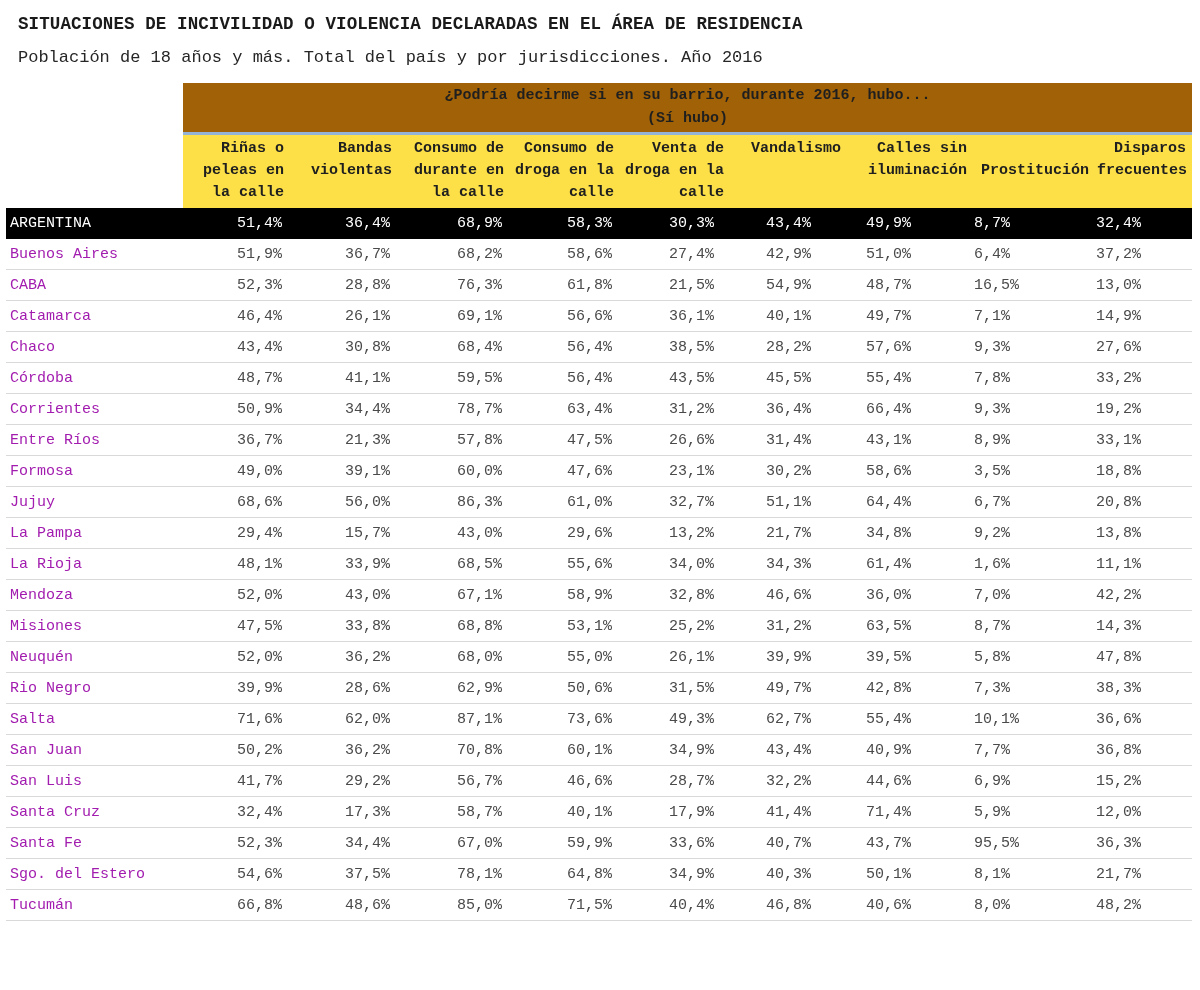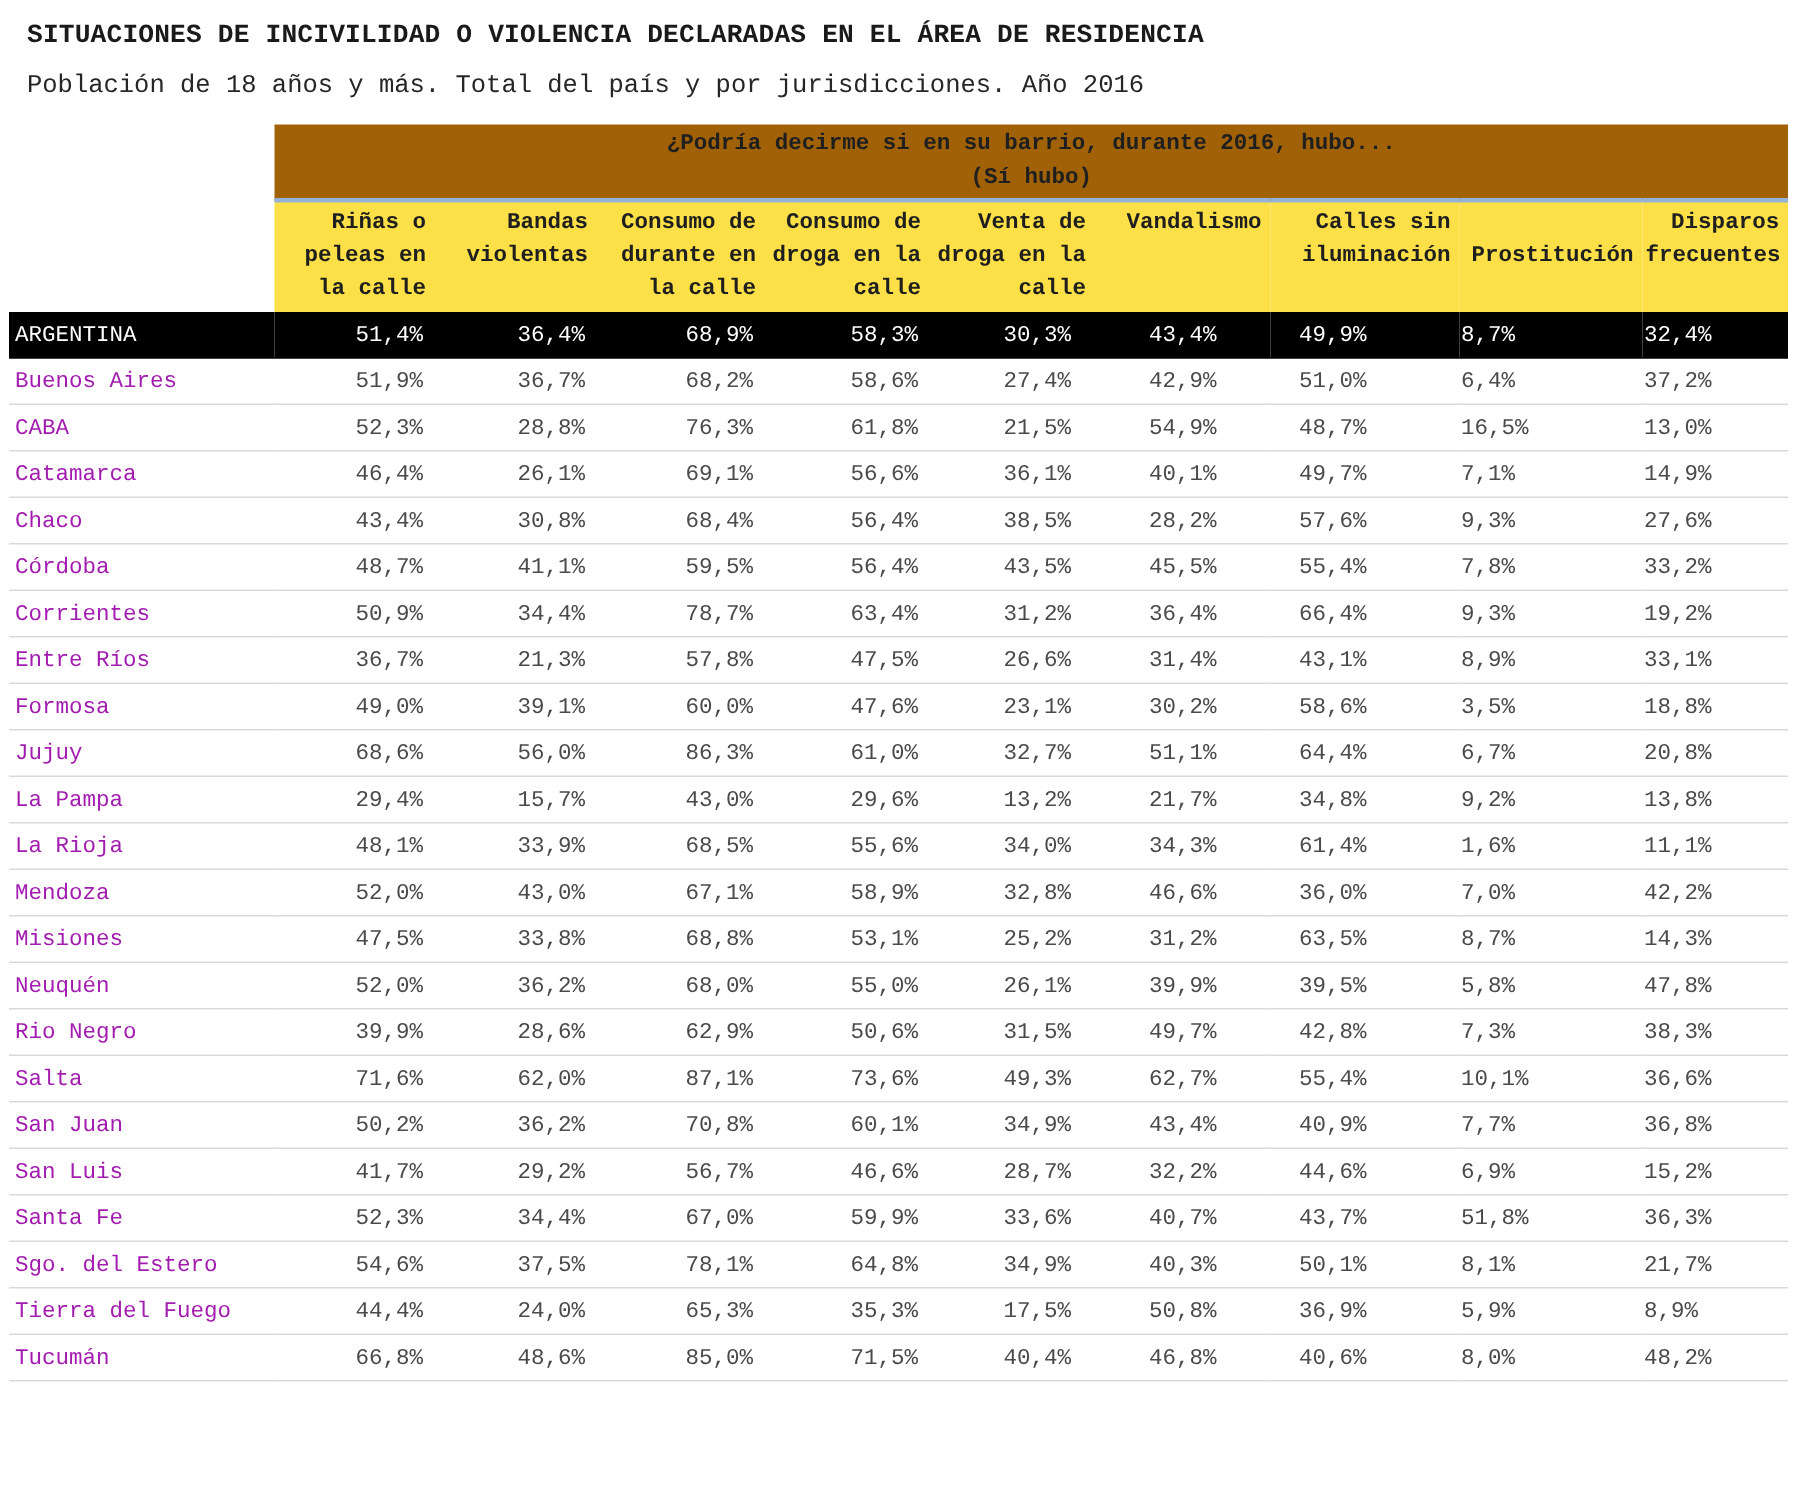--- a/index.html
+++ b/index.html
@@ -322,56 +322,56 @@
           <td class="val c2">29,2%</td>
           <td class="val c3">56,7%</td>
           <td class="val c4">46,6%</td>
           <td class="val c5">28,7%</td>
           <td class="val c6">32,2%</td>
           <td class="val c7">44,6%</td>
           <td class="val c8">6,9%</td>
           <td class="val c9">15,2%</td>
         </tr>
         <tr>
+          <td class="rowlabel">Santa Cruz</td>
+          <td class="val c1">32,4%</td>
+          <td class="val c2">17,3%</td>
+          <td class="val c3">58,7%</td>
+          <td class="val c4">40,1%</td>
+          <td class="val c5">17,9%</td>
+          <td class="val c6">41,4%</td>
+          <td class="val c7">71,4%</td>
+          <td class="val c8">5,9%</td>
+          <td class="val c9">12,0%</td>
+        </tr>
+        <tr>
           <td class="rowlabel">Santa Fe</td>
           <td class="val c1">52,3%</td>
           <td class="val c2">34,4%</td>
           <td class="val c3">67,0%</td>
           <td class="val c4">59,9%</td>
           <td class="val c5">33,6%</td>
           <td class="val c6">40,7%</td>
           <td class="val c7">43,7%</td>
-          <td class="val c8">51,8%</td>
+          <td class="val c8">95,5%</td>
           <td class="val c9">36,3%</td>
         </tr>
         <tr>
           <td class="rowlabel">Sgo. del Estero</td>
           <td class="val c1">54,6%</td>
           <td class="val c2">37,5%</td>
           <td class="val c3">78,1%</td>
           <td class="val c4">64,8%</td>
           <td class="val c5">34,9%</td>
           <td class="val c6">40,3%</td>
           <td class="val c7">50,1%</td>
           <td class="val c8">8,1%</td>
           <td class="val c9">21,7%</td>
         </tr>
         <tr>
-          <td class="rowlabel">Tierra del Fuego</td>
-          <td class="val c1">44,4%</td>
-          <td class="val c2">24,0%</td>
-          <td class="val c3">65,3%</td>
-          <td class="val c4">35,3%</td>
-          <td class="val c5">17,5%</td>
-          <td class="val c6">50,8%</td>
-          <td class="val c7">36,9%</td>
-          <td class="val c8">5,9%</td>
-          <td class="val c9">8,9%</td>
-        </tr>
-        <tr>
           <td class="rowlabel">Tucumán</td>
           <td class="val c1">66,8%</td>
           <td class="val c2">48,6%</td>
           <td class="val c3">85,0%</td>
           <td class="val c4">71,5%</td>
           <td class="val c5">40,4%</td>
           <td class="val c6">46,8%</td>
           <td class="val c7">40,6%</td>
           <td class="val c8">8,0%</td>
           <td class="val c9">48,2%</td>

